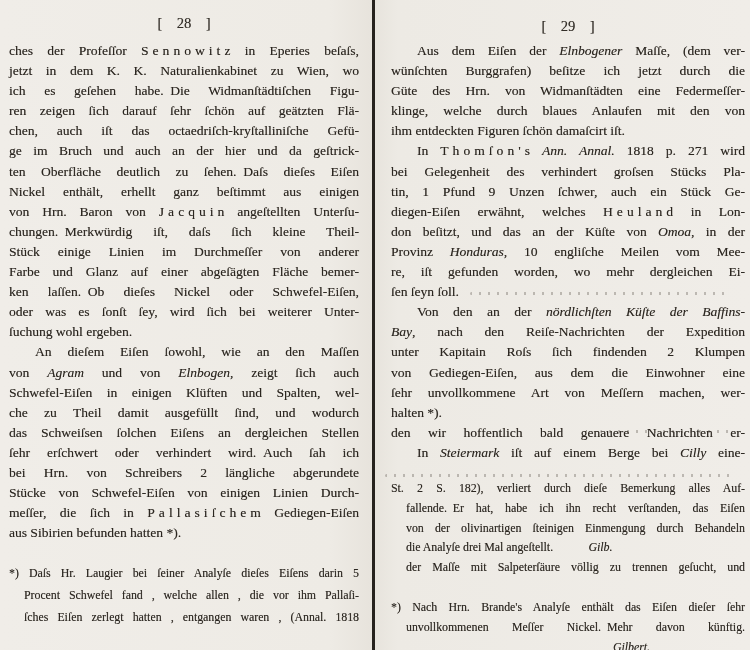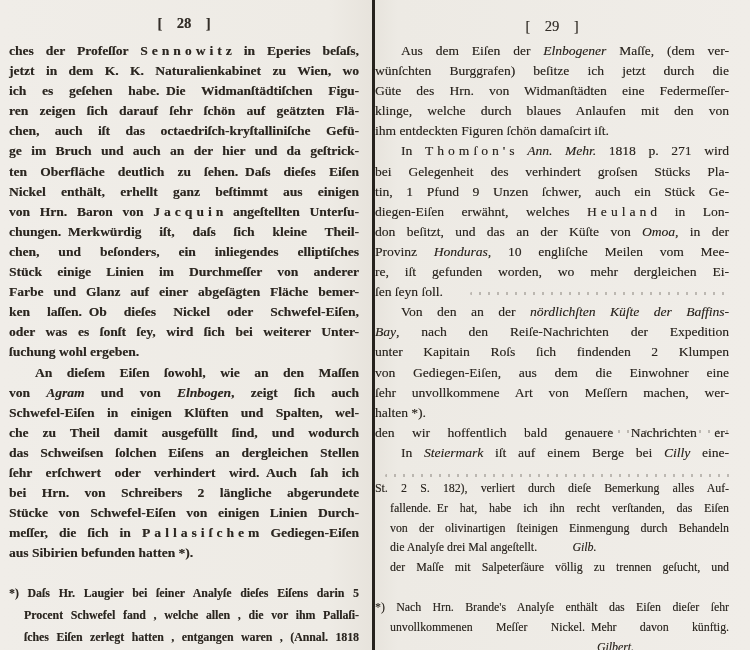--- a/index.html
+++ b/index.html
@@ -6,22 +6,22 @@
   body{width:750px;height:650px;background:#d8d5cf;overflow:hidden;}
   .spread{
     position:relative;width:750px;height:650px;overflow:hidden;
     background:linear-gradient(90deg,#f0ede8 0%,#eeebe5 44%,#e7e3dc 49.7%,#edeae4 53%,#f0ede8 100%);
     font-family:"Liberation Serif","DejaVu Serif",serif;
     color:#2b2620;
   }
   .spread *{text-shadow:0.2px 0.2px 0.35px rgba(43,38,32,0.45);}
   .divider{position:absolute;left:372px;top:0;width:3px;height:100%;background:#26221d;}
   .page{position:absolute;top:0;height:100%;box-sizing:border-box;}
-  .page[data-page-index="0"]{left:0;width:372px;padding:0 13px 0 9px;font-weight:bold;}
-  .page[data-page-index="1"]{left:360px;width:374px;padding:0 5px 7px 15px;}
+  .page[data-page-index="0"]{left:0;width:372px;padding:0 13px 0 9px;}
+  .page[data-page-index="1"]{left:376px;width:374px;padding:0 5px 7px 15px;}
   .page-header{text-align:center;font-size:14.5px;line-height:20px;margin:13px 0 8px;color:#332e28;}
   .page[data-page-index="1"] .page-header{margin:16px 0 5px;}
   .line{font-size:13.5px;line-height:20.1px;text-align:justify;text-align-last:justify;}
   .line.indent{text-indent:26px;}
   .line.last{text-align-last:left;}
   .line.right{text-align:right;text-align-last:right;padding-right:95px;}
   .footnotes{margin-top:19px;}
   .page[data-page-index="1"] .footnotes{margin-top:12px;}
   .fn-block{padding-left:15px;margin-top:16px;}
   .fn-block + .fn-block{margin-top:20px;}
@@ -48,21 +48,20 @@
         <div class="line">ches der Profeſſor <span class="g">Sennowitz</span> in Eperies beſaſs,</div>
         <div class="line">jetzt in dem K. K. Naturalienkabinet zu Wien, wo</div>
         <div class="line">ich es geſehen habe. Die Widmanſtädtiſchen Figu-</div>
         <div class="line">ren zeigen ſich darauf ſehr ſchön auf geätzten Flä-</div>
         <div class="line">chen, auch iſt das octaedriſch-kryſtalliniſche Gefü-</div>
         <div class="line">ge im Bruch und auch an der hier und da geſtrick-</div>
         <div class="line">ten Oberfläche deutlich zu ſehen. Daſs dieſes Eiſen</div>
         <div class="line">Nickel enthält, erhellt ganz beſtimmt aus einigen</div>
         <div class="line">von Hrn. Baron von <span class="g">Jacquin</span> angeſtellten Unterſu-</div>
         <div class="line">chungen. Merkwürdig iſt, daſs ſich kleine Theil-</div>
-        <div class="line">chen, und beſonders, ein inliegendes elliptiſches</div>
         <div class="line">Stück einige Linien im Durchmeſſer von anderer</div>
         <div class="line">Farbe und Glanz auf einer abgeſägten Fläche bemer-</div>
         <div class="line">ken laſſen. Ob dieſes Nickel oder Schwefel-Eiſen,</div>
         <div class="line">oder was es ſonſt ſey, wird ſich bei weiterer Unter-</div>
         <div class="line last">ſuchung wohl ergeben.</div>
         <div class="line indent">An dieſem Eiſen ſowohl, wie an den Maſſen</div>
         <div class="line">von <i>Agram</i> und von <i>Elnbogen</i>, zeigt ſich auch</div>
         <div class="line">Schwefel-Eiſen in einigen Klüften und Spalten, wel-</div>
         <div class="line">che zu Theil damit ausgefüllt ſind, und wodurch</div>
         <div class="line">das Schweiſsen ſolchen Eiſens an dergleichen Stellen</div>
@@ -82,21 +81,21 @@
   </section>
 
   <section class="page" data-page-index="1">
     <div class="page-header">[  29  ]</div>
     <div class="body">
         <div class="line indent">Aus dem Eiſen der <i>Elnbogener</i> Maſſe, (dem ver-</div>
         <div class="line">wünſchten Burggrafen) beſitze ich jetzt durch die</div>
         <div class="line">Güte des Hrn. von Widmanſtädten eine Federmeſſer-</div>
         <div class="line">klinge, welche durch blaues Anlaufen mit den von</div>
         <div class="line last">ihm entdeckten Figuren ſchön damaſcirt iſt.</div>
-        <div class="line indent">In <span class="g">Thomſon's</span> <i>Ann. Mehr.</i> 1818 p. 271 wird</div>
+        <div class="line indent">In <span class="g">Thomſon's</span> <i>Ann. Annal.</i> 1818 p. 271 wird</div>
         <div class="line">bei Gelegenheit des verhindert groſsen Stücks Pla-</div>
         <div class="line">tin, 1 Pfund 9 Unzen ſchwer, auch ein Stück Ge-</div>
         <div class="line">diegen-Eiſen erwähnt, welches <span class="g">Heuland</span> in Lon-</div>
         <div class="line">don beſitzt, und das an der Küſte von <i>Omoa</i>, in der</div>
         <div class="line">Provinz <i>Honduras</i>, 10 engliſche Meilen vom Mee-</div>
         <div class="line">re, iſt gefunden worden, wo mehr dergleichen Ei-</div>
         <div class="line last">ſen ſeyn ſoll.</div>
         <div class="line indent">Von den an der <i>nördlichſten Küſte der Baffins-</i></div>
         <div class="line"><i>Bay</i>, nach den Reiſe-Nachrichten der Expedition</div>
         <div class="line">unter Kapitain Roſs ſich findenden 2 Klumpen</div>

